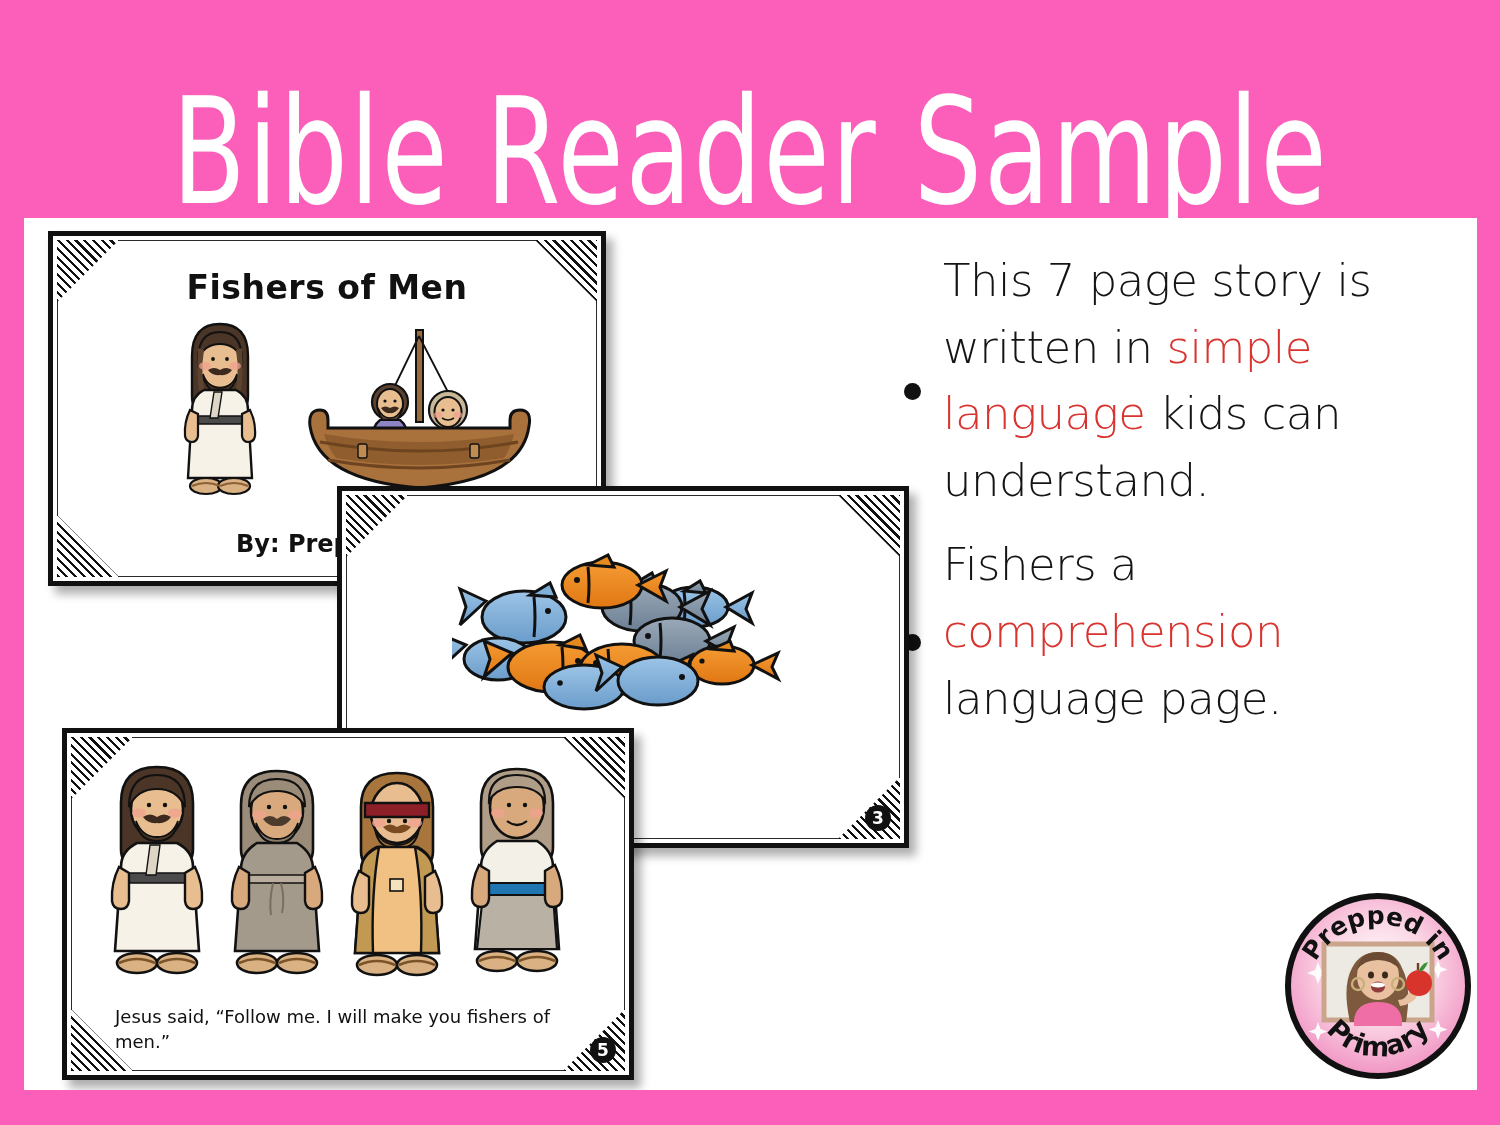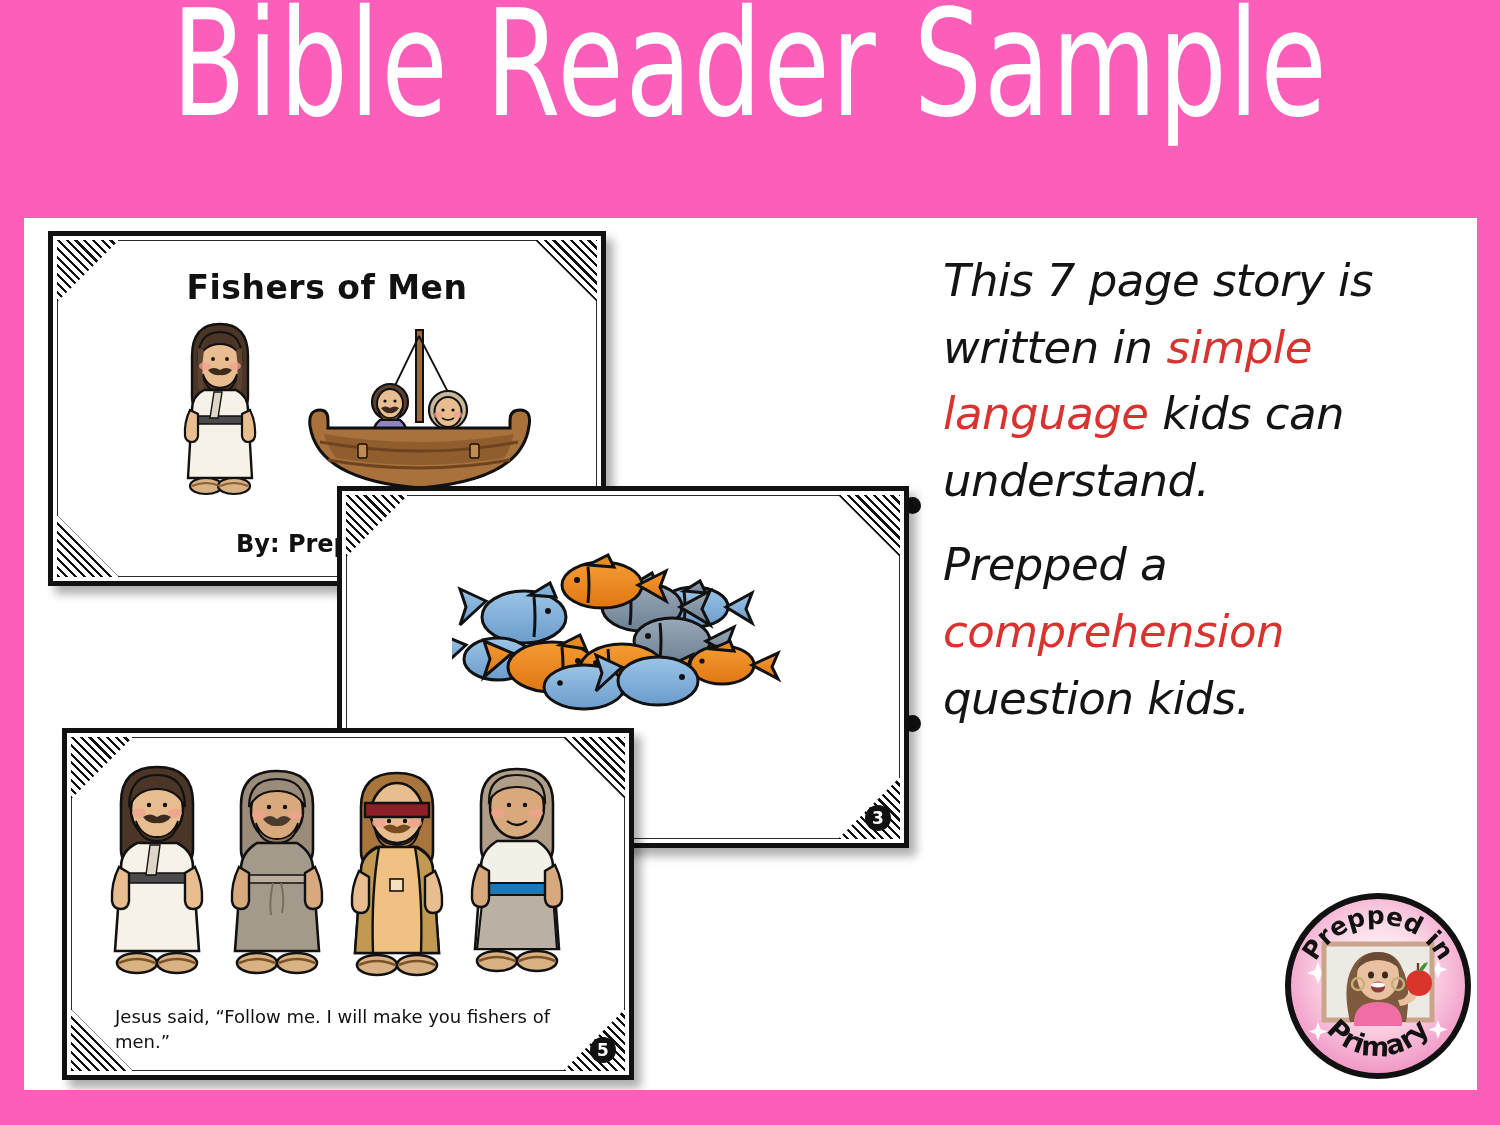--- a/index.html
+++ b/index.html
@@ -7,21 +7,21 @@
     width: 1500px; height: 1125px;
     font-family: "Liberation Sans", sans-serif;
     overflow: hidden;
   }
   body { background: #FB5FBA; position: relative; }
 
   
   #header {
     position: absolute; left: 0; top: 0; width: 1500px; height: 218px;
     background: #FB5FBA;
-    display: flex; align-items: flex-start; justify-content: center;
+    display: flex; align-items: flex-end; justify-content: center;
   }
   #header-title {
     font-family: "DejaVu Sans", sans-serif;
     font-size: 112px;
     color: #ffffff;
     letter-spacing: 2px;
     font-weight: 400;
     transform: scaleY(1.32) scaleX(0.96);
     transform-origin: center;
     white-space: nowrap;
@@ -103,21 +103,21 @@
   #card3-text {
     position: absolute; left: 48px; right: 46px; bottom: 20px;
     font-family: "DejaVu Sans", sans-serif;
     font-size: 18px; line-height: 1.38; color: #111111;
   }
 
   
   #bullets {
     position: absolute; left: 880px; top: 30px; width: 545px;
   }
-  .bullet-row { display: flex; align-items: flex-end; margin-bottom: 18px; font-style: italic; }
+  .bullet-row { display: flex; align-items: center; margin-bottom: 18px; }
   .bullet-dot {
     flex: 0 0 auto; width: 17px; height: 17px; border-radius: 50%;
     background: #111111; margin-top: 20px; margin-right: 22px;
   }
   .bullet-text {
     font-family: "DejaVu Sans", sans-serif;
     font-weight: 300;
     font-size: 45px;
     line-height: 1.48;
     color: #141414;
@@ -439,21 +439,21 @@
   <div id="bullets">
     <div class="bullet-row">
       <div class="bullet-dot"></div>
       <div class="bullet-text">
         <span>This 7 page story is written in </span><span class="hl">simple language</span><span> kids can understand.</span>
       </div>
     </div>
     <div class="bullet-row">
       <div class="bullet-dot"></div>
       <div class="bullet-text">
-        <span>Prepped a </span><span class="hl">comprehension</span><span> question kids.</span>
+        <span>Fishers a </span><span class="hl">comprehension</span><span> language page.</span>
       </div>
     </div>
   </div>
 
   <div id="logo">
     <svg viewBox="0 0 192 192" width="192" height="192">
       <defs>
         <radialGradient id="logoGrad" cx="50%" cy="42%" r="62%">
           <stop offset="0%" stop-color="#ffffff"></stop>
           <stop offset="45%" stop-color="#fbd8e6"></stop>

